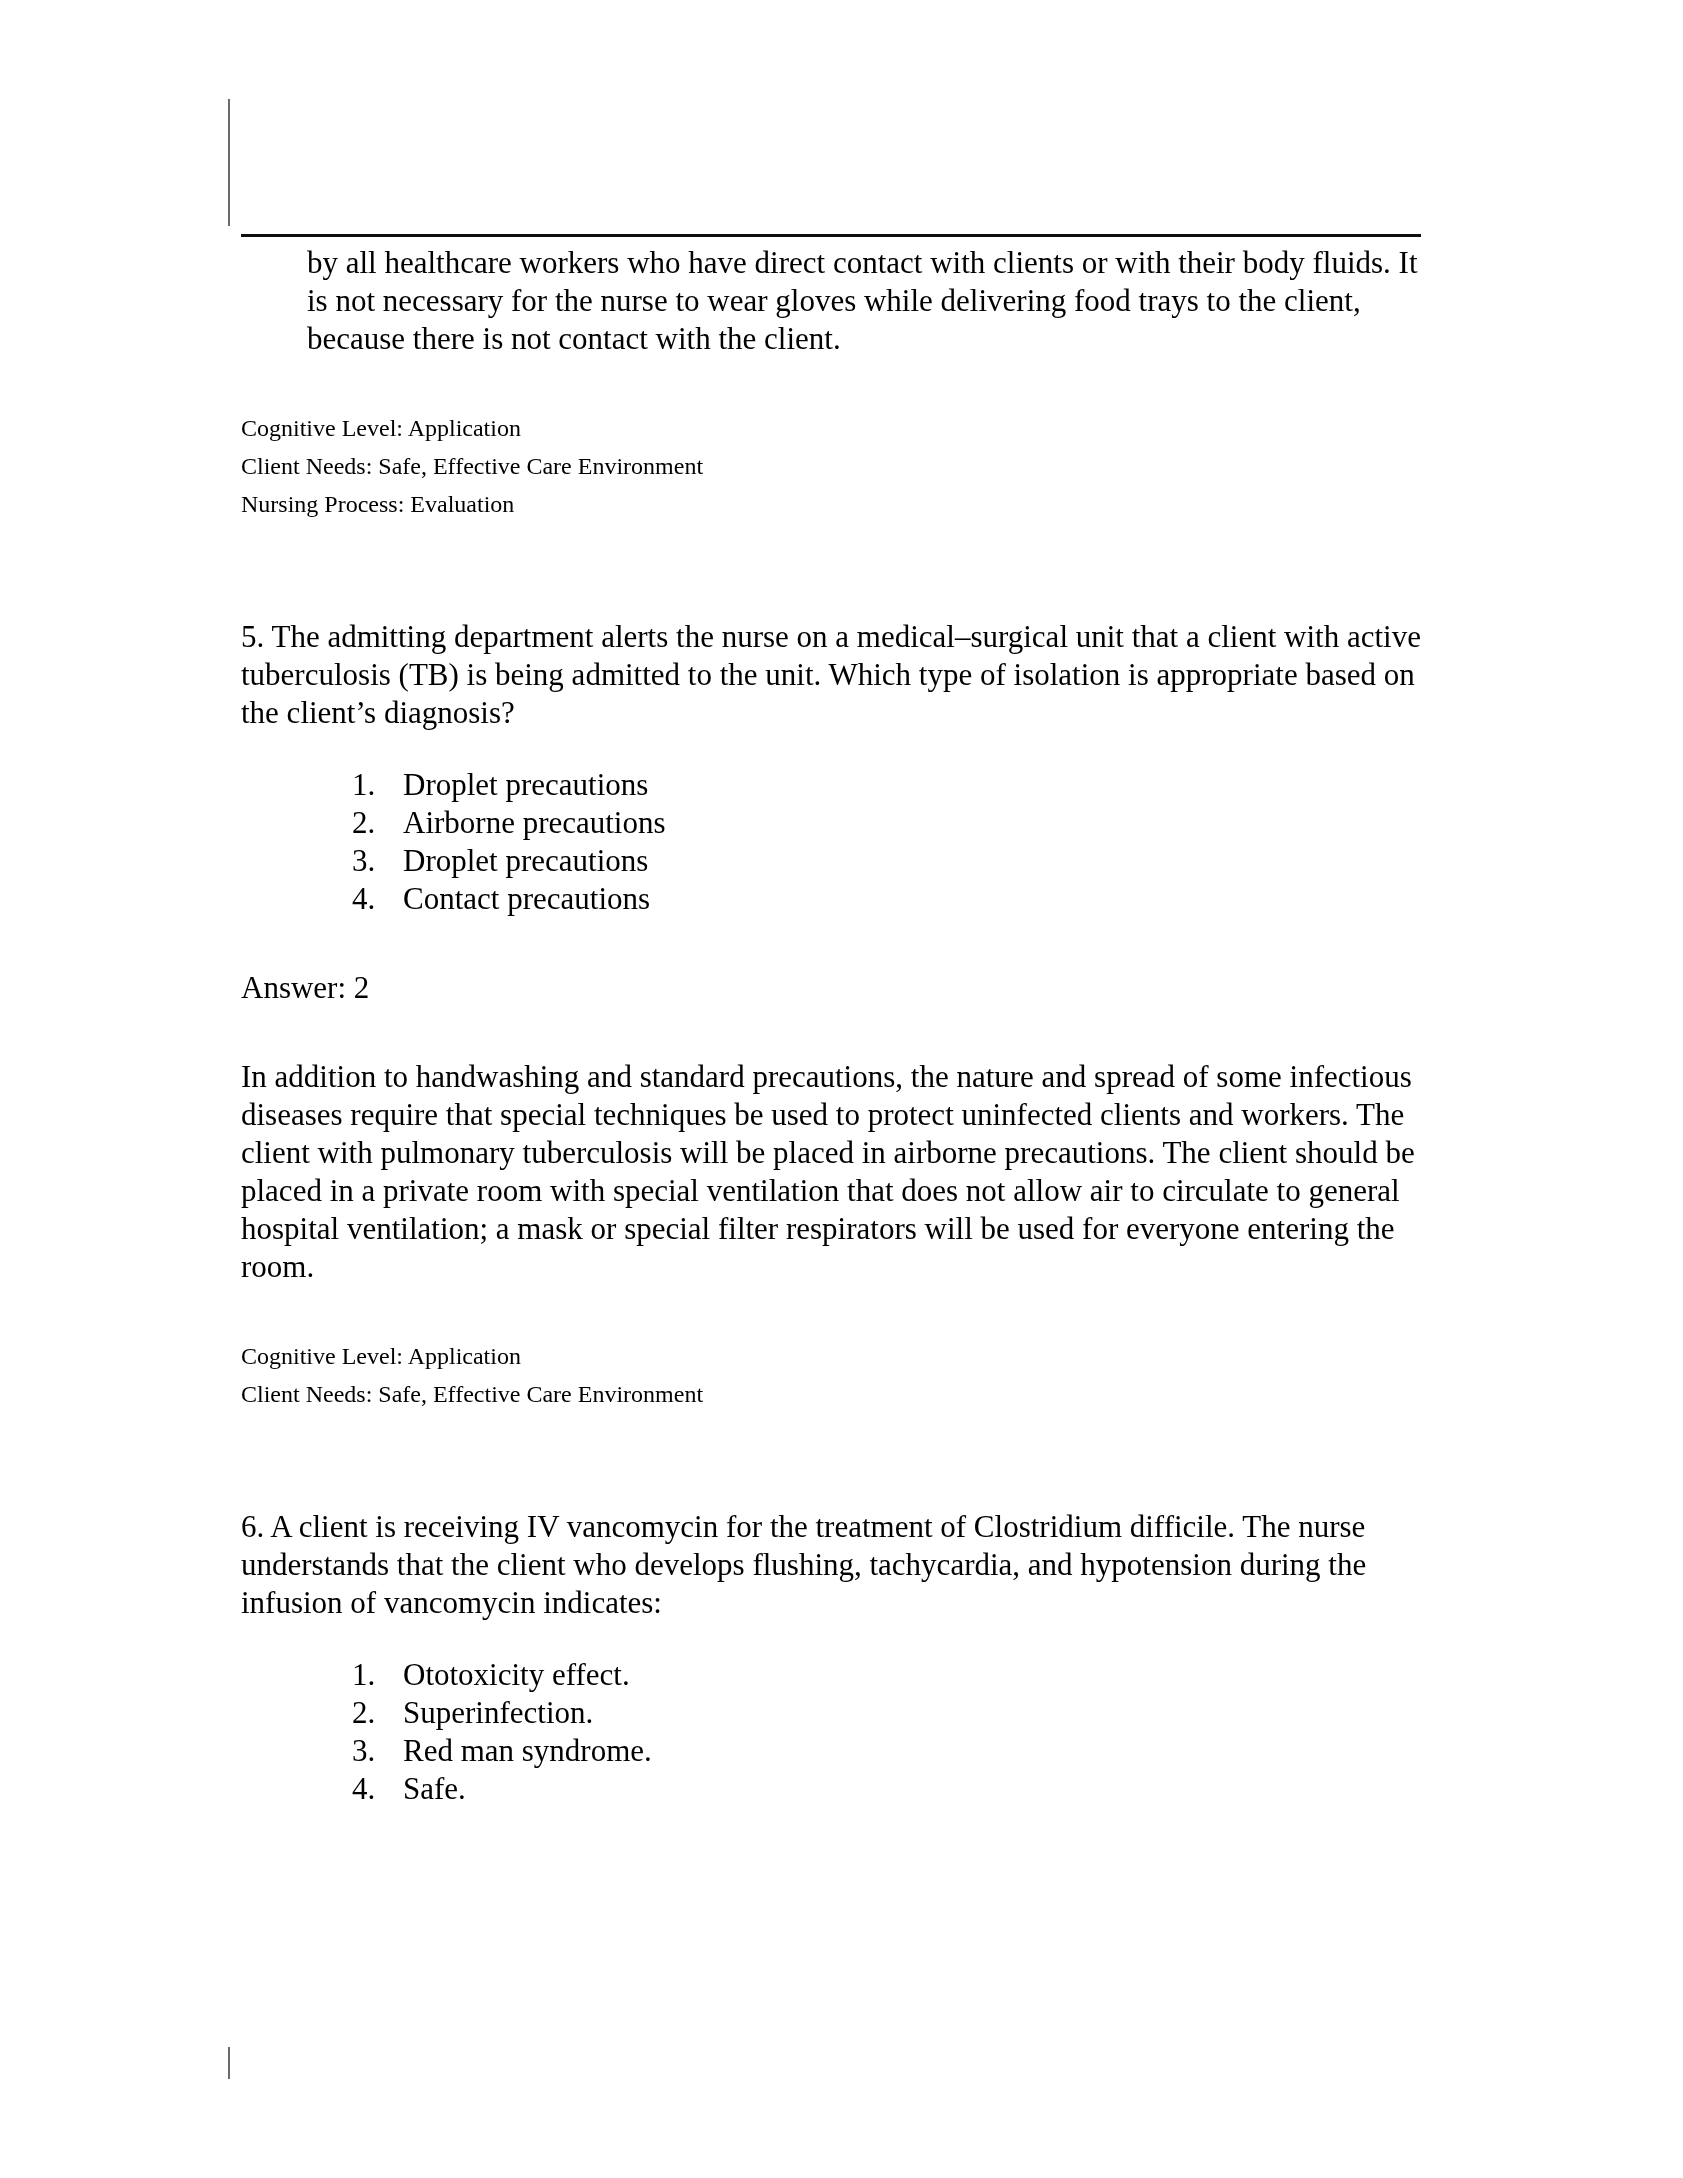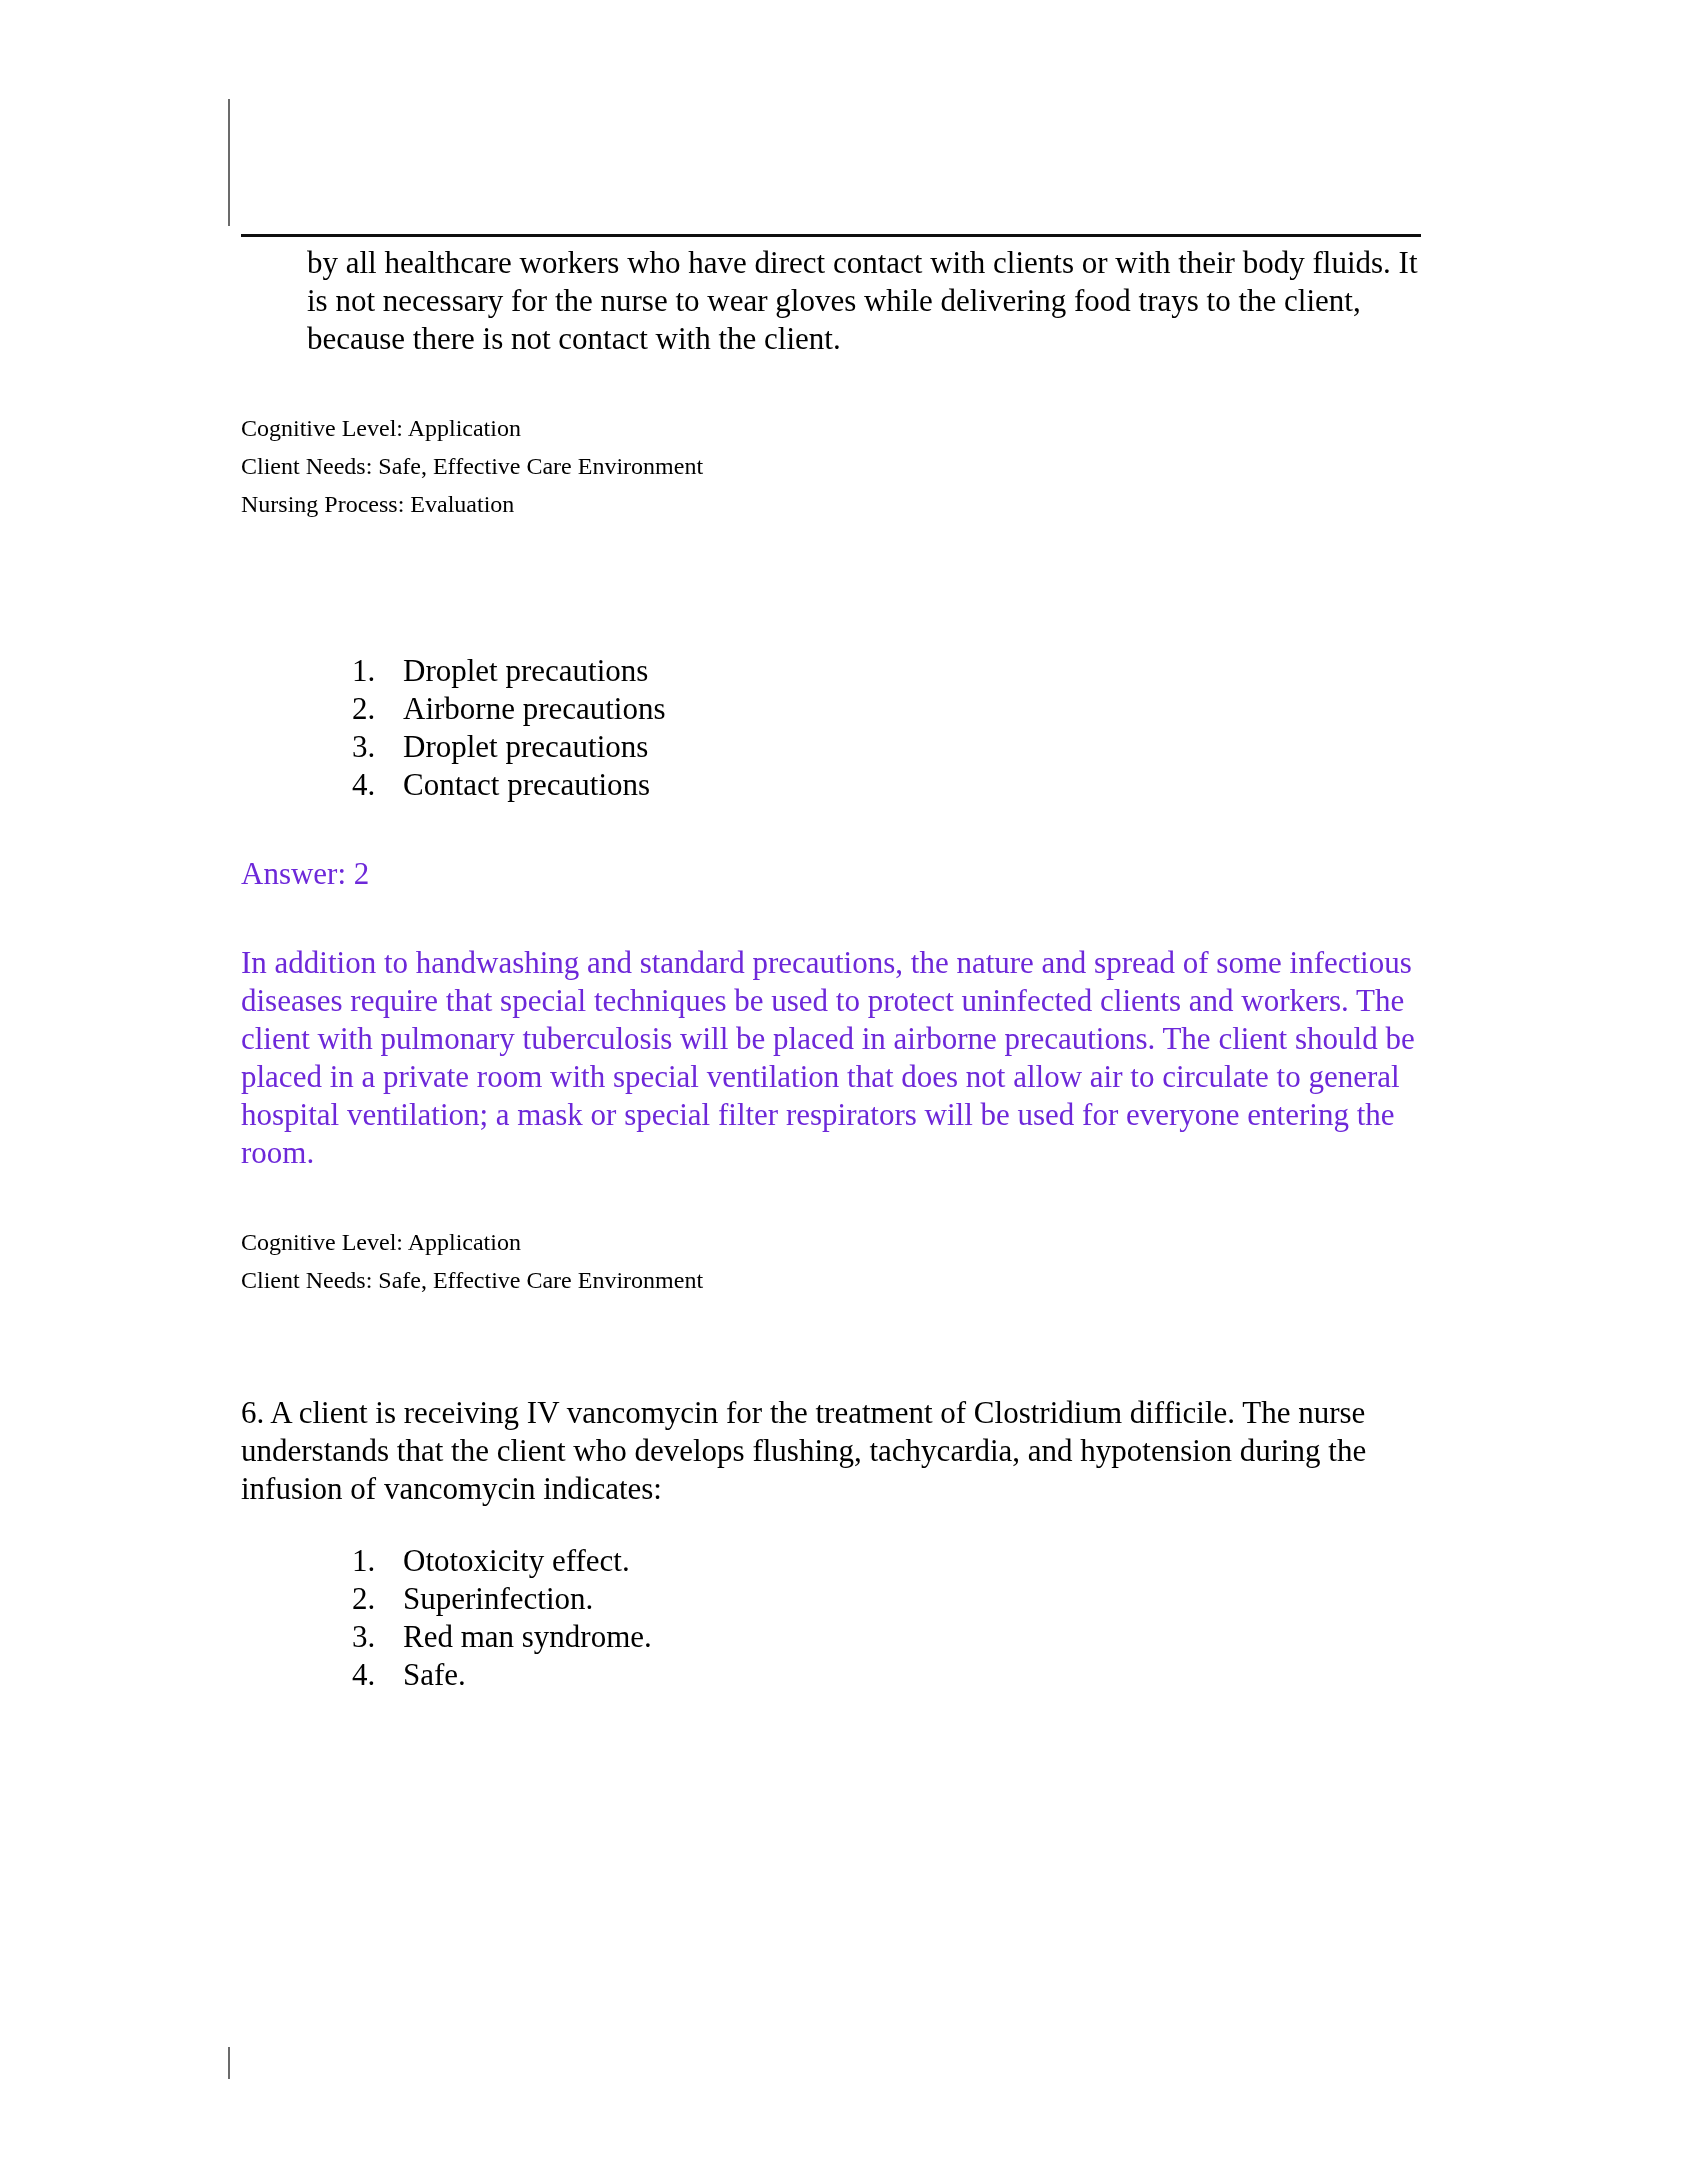--- a/index.html
+++ b/index.html
@@ -66,21 +66,21 @@
     line-height: 38px;
     text-align: left;
   }
 
   .indent-block {
     margin-left: 66px;
     width: 1114px;
   }
 
   .red {
-    color: #6d28d9;
+    color: #000000;
   }
 
   .meta-line {
     font-size: 24px;
     line-height: 38px;
   }
   .gap-s  { height: 34px; }
   .gap-m  { height: 51px; }
   .gap-xl { height: 95px; }
 
@@ -120,20 +120,21 @@
     <div class="gap-m"></div>
 
     <div>
       <p class="meta-line">Cognitive Level: Application</p>
       <p class="meta-line">Client Needs: Safe, Effective Care Environment</p>
       <p class="meta-line">Nursing Process: Evaluation</p>
     </div>
 
     <div class="gap-xl"></div>
 
+    <p>5. The admitting department alerts the nurse on a medical–surgical unit that a client with active tuberculosis (TB) is being admitted to the unit. Which type of isolation is appropriate based on the client’s diagnosis?</p>
 
     <div class="gap-s"></div>
 
     <ol class="choices">
       <li>
         <span class="num">1.</span>
         <span class="txt">Droplet precautions</span>
       </li>
       <li>
         <span class="num">2.</span>

